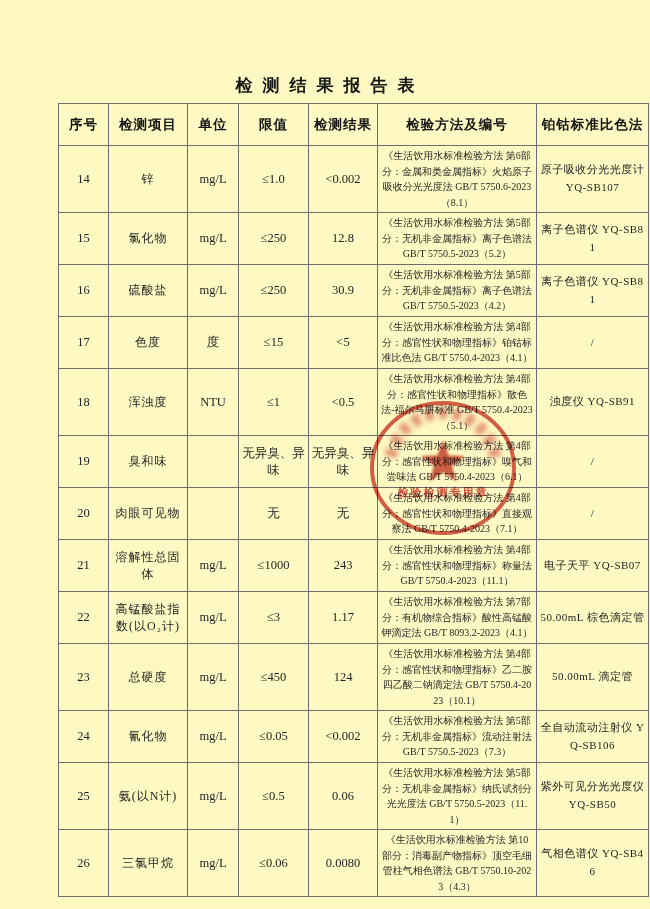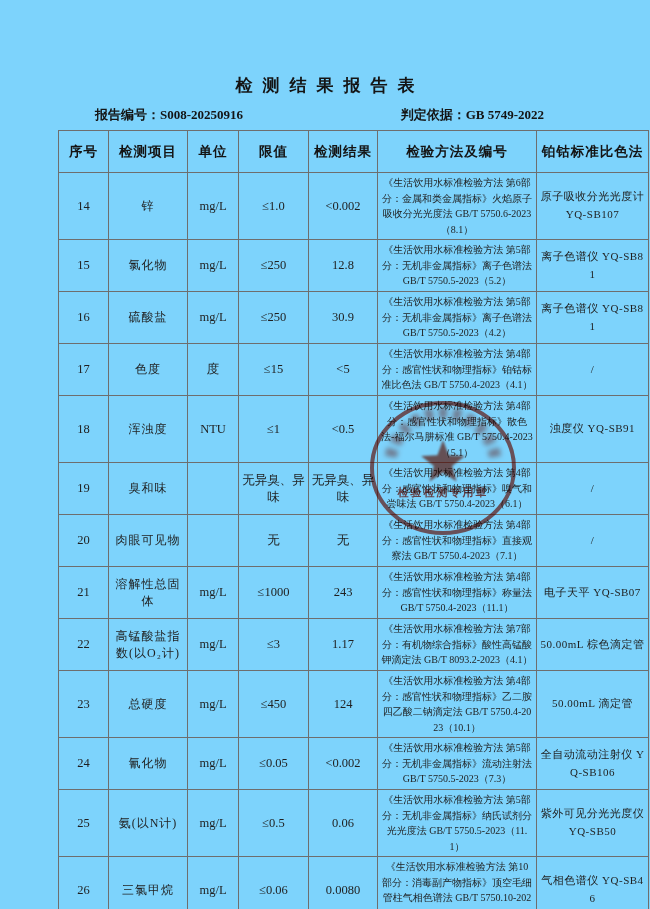--- a/index.html
+++ b/index.html
@@ -1,19 +1,19 @@
 <!DOCTYPE html>
 <html><head>
 <meta charset="utf-8">
 <style>
   html,body{margin:0;padding:0;}
   .page{
     position:relative;
     width:650px;height:909px;
-    background:#7dd3fc;
+    background:#fef9c3;
     font-family:"Liberation Serif","DejaVu Serif",serif;
     color:#1f1f1f;
     overflow:hidden;
   }
   .title{
     padding-top:74px;
     text-align:center;
     font-size:17px;
     font-weight:bold;
     letter-spacing:10px;
@@ -82,24 +82,20 @@
     filter:blur(0.5px);
   }
 </style>
 </head>
 <body>
 
 <div class="page">
 
   <div class="title">检测结果报告表</div>
 
-  <div class="meta">
-    <div class="meta-left"><span>报告编号：</span><span>S008-20250916</span></div>
-    <div class="meta-right"><span>判定依据：</span><span>GB 5749-2022</span></div>
-  </div>
 
   <table class="results">
     <thead>
       <tr>
           <th class="col-no">序号</th>
           <th class="col-item">检测项目</th>
           <th class="col-unit">单位</th>
           <th class="col-limit">限值</th>
           <th class="col-result">检测结果</th>
           <th class="col-method">检验方法及编号</th>

